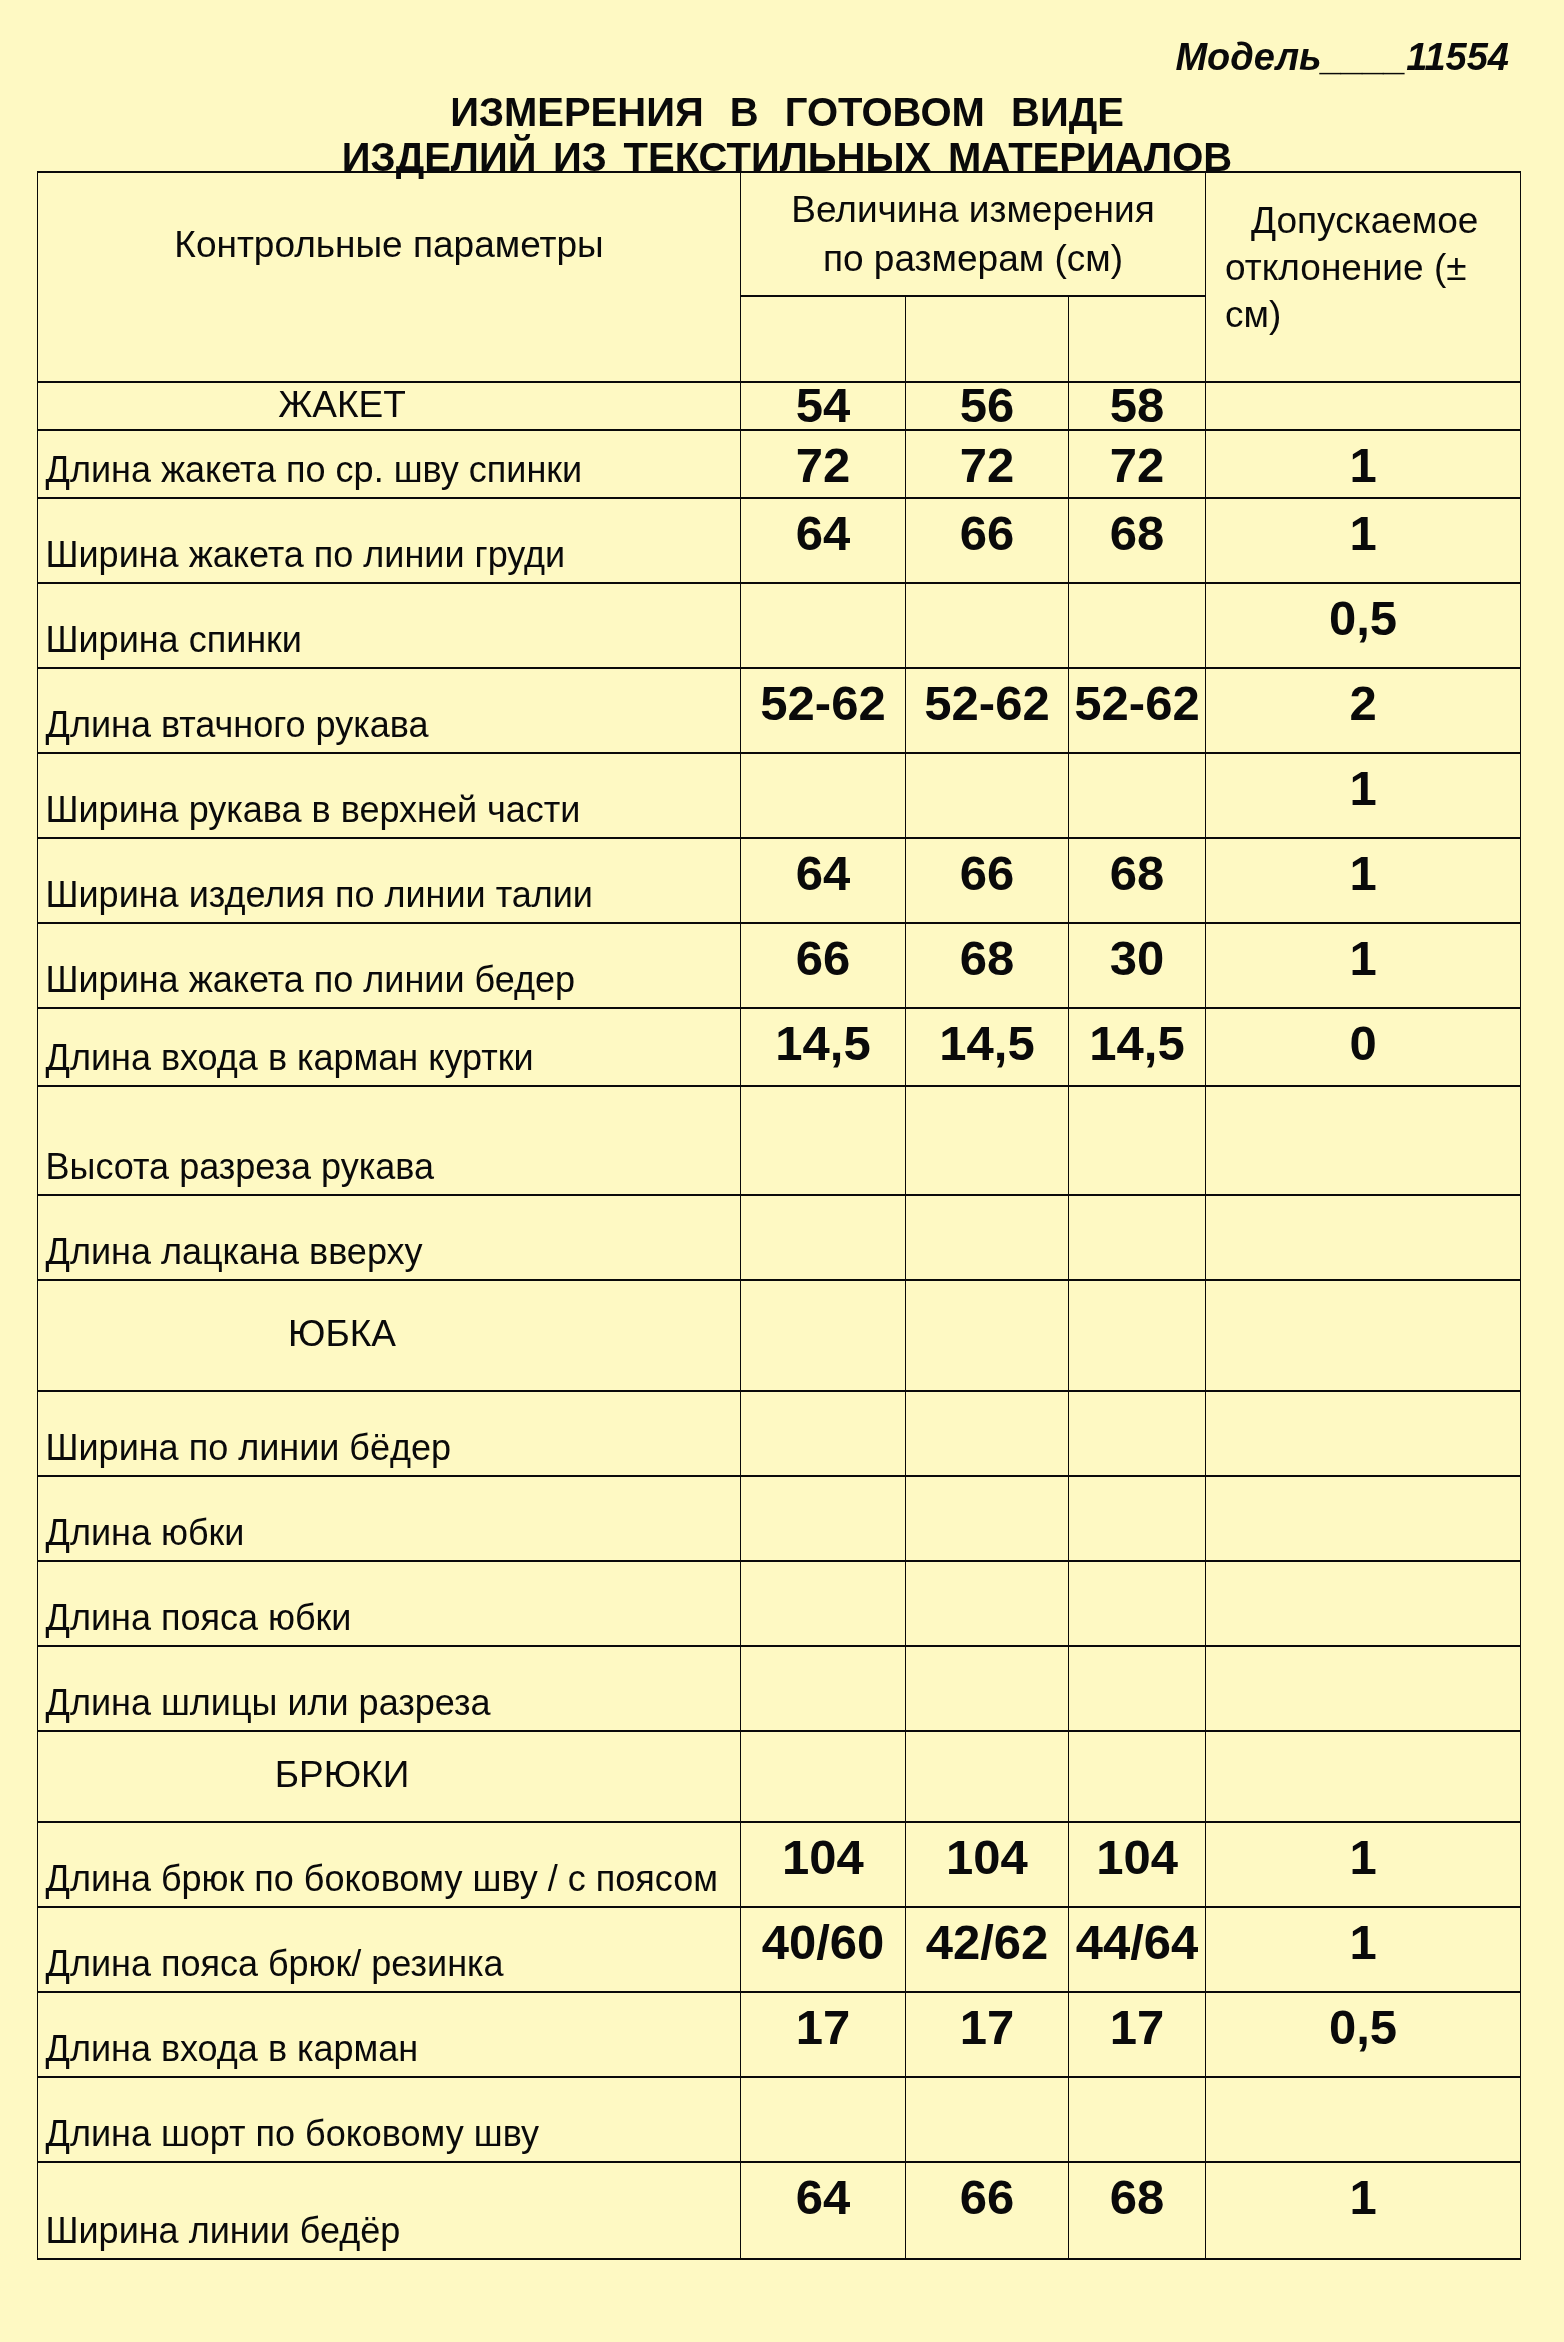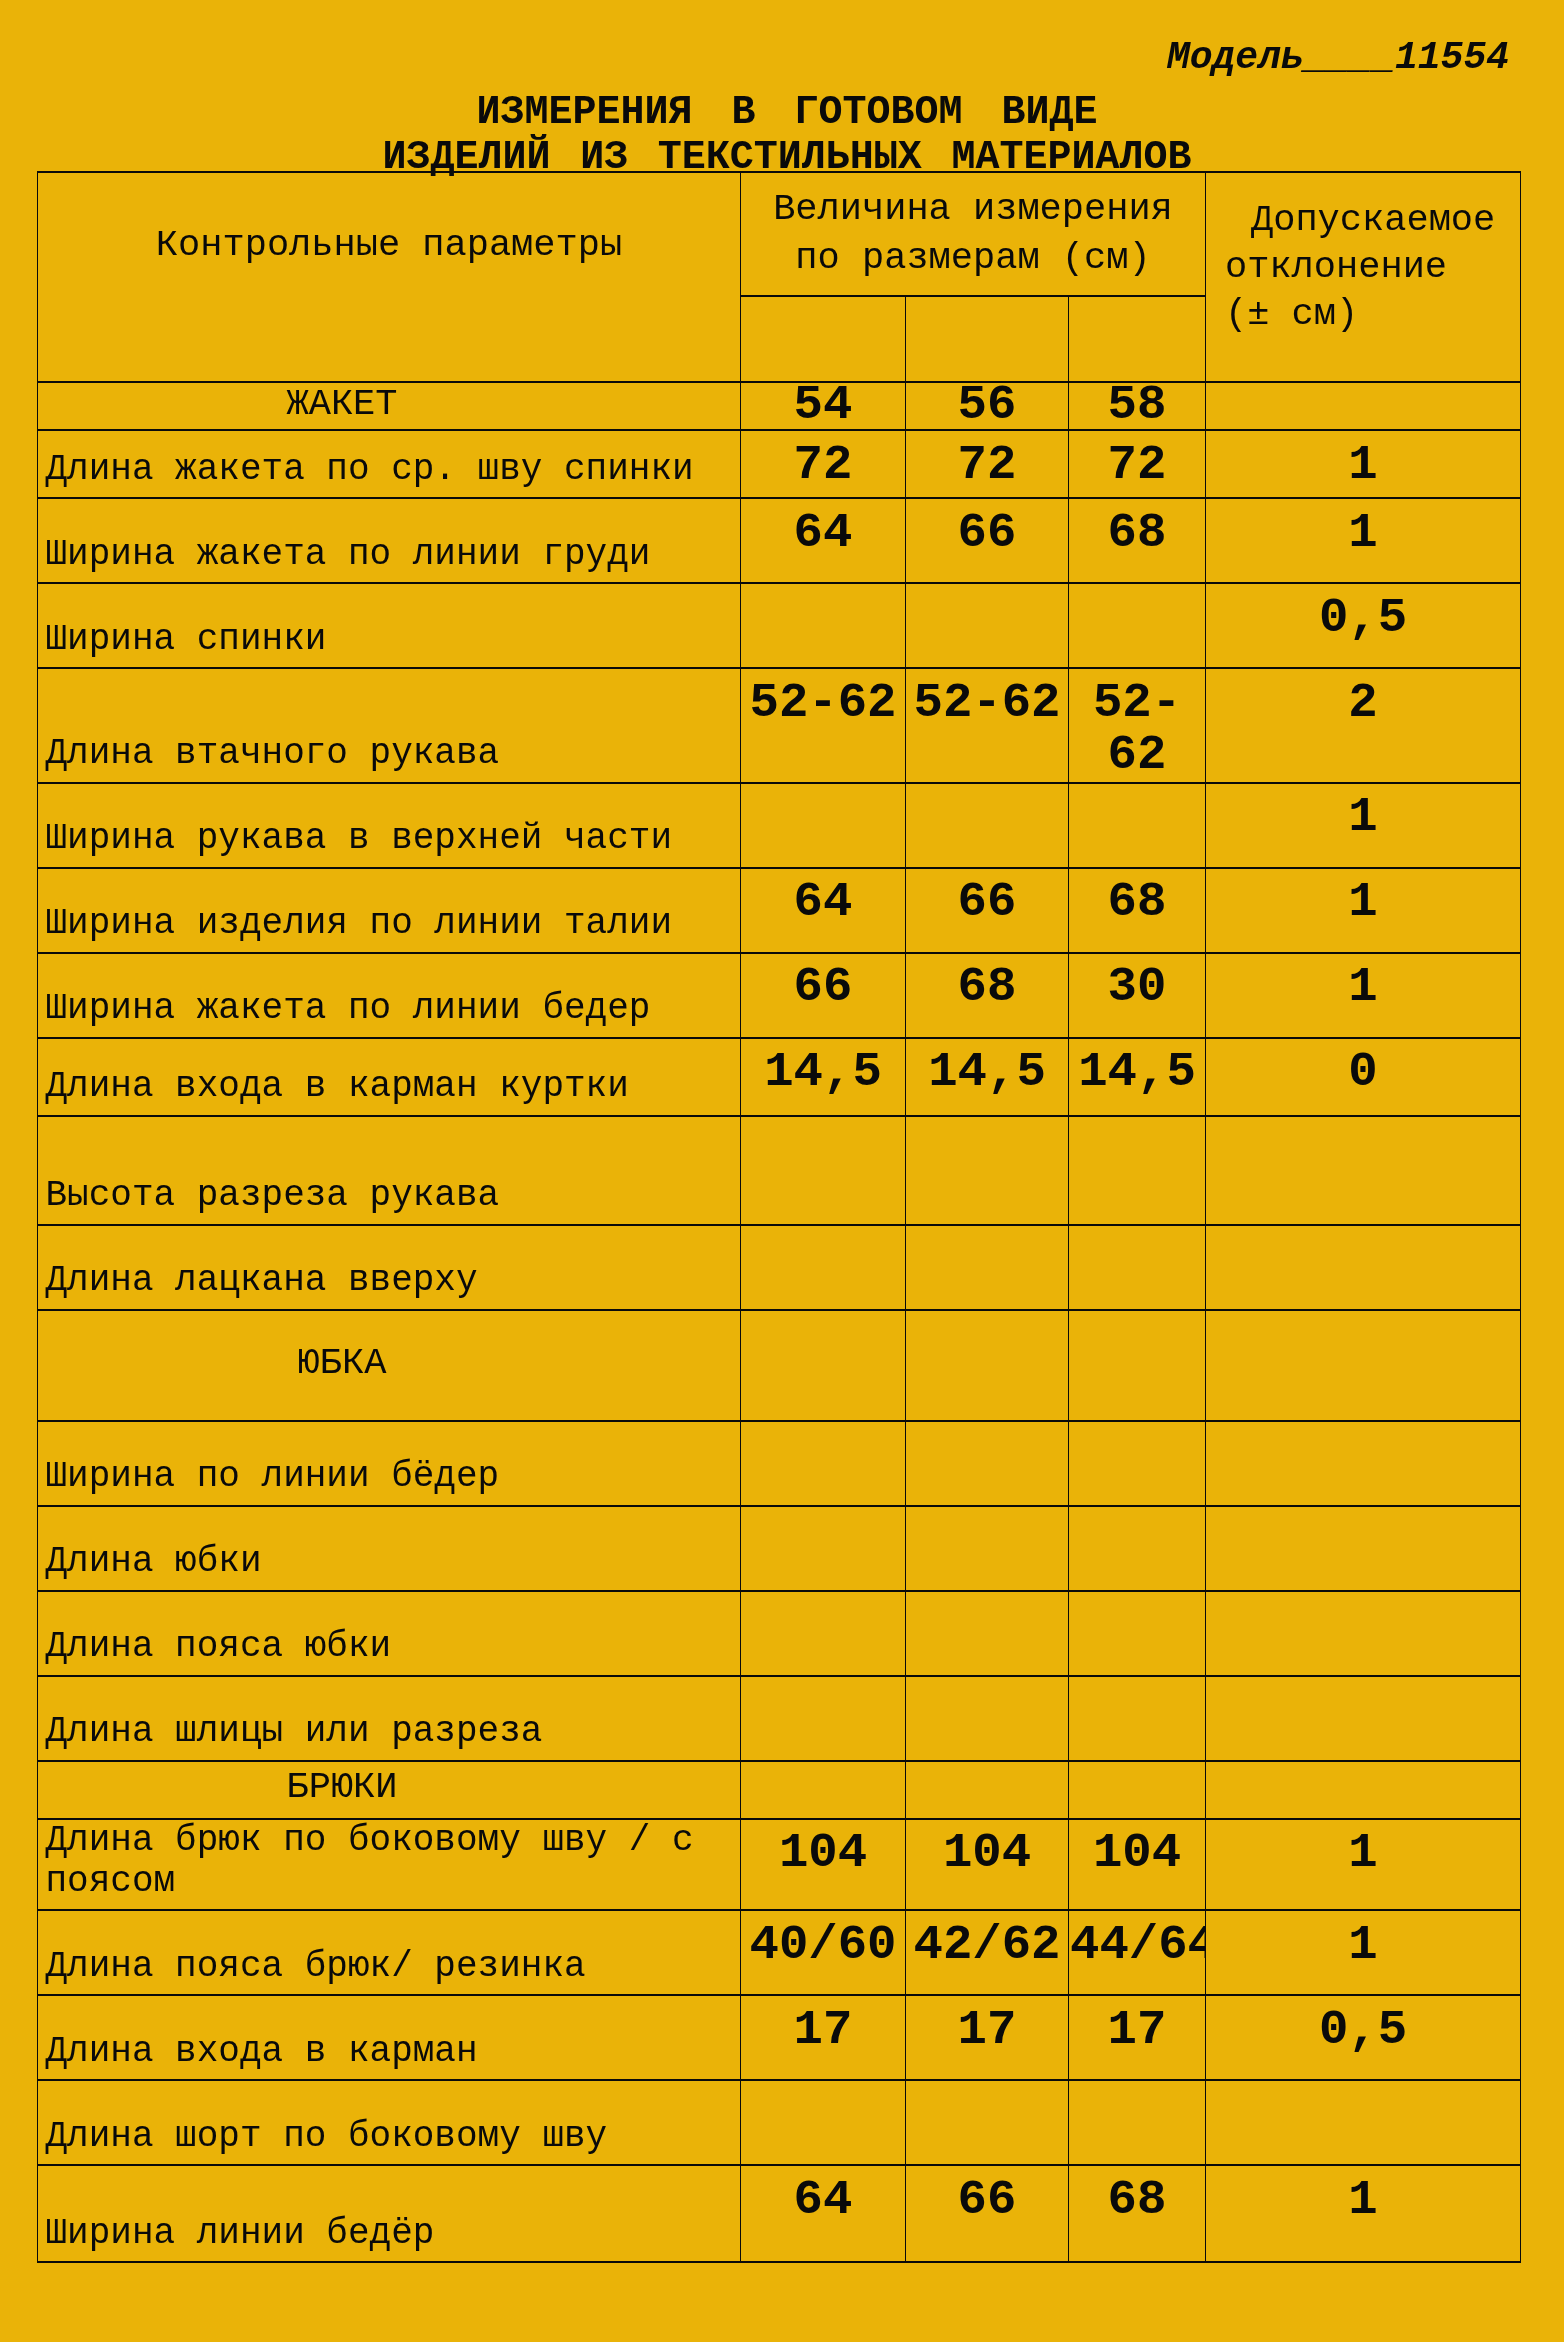--- a/index.html
+++ b/index.html
@@ -4,23 +4,23 @@
 <style>
   html, body {
     margin: 0;
     padding: 0;
     background: #ffffff;
   }
   .sheet {
     position: relative;
     width: 1565px;
     height: 2342px;
-    background: #eab308;
+    background: #fef9c3;
     color: #0a0a0a;
-    font-family: Liberation Mono, monospace;
+    font-family: Liberation Sans, sans-serif;
     overflow: hidden;
   }
   .model-line {
     position: absolute;
     top: 36px;
     right: 56px;
     font-size: 38px;
     font-weight: bold;
     font-style: italic;
     white-space: nowrap;
@@ -246,21 +246,21 @@
           <td class="value-cell"></td>
           <td class="tol-cell"></td>
         </tr>
         <tr style="height: 85px;">
           <td class="label-cell">Длина шлицы или разреза</td>
           <td class="value-cell"></td>
           <td class="value-cell"></td>
           <td class="value-cell"></td>
           <td class="tol-cell"></td>
         </tr>
-        <tr class="section-row" style="height: 58px;">
+        <tr class="section-row" style="height: 91px;">
           <td class="section-label">БРЮКИ</td>
           <td class="value-cell"></td>
           <td class="value-cell"></td>
           <td class="value-cell"></td>
           <td class="tol-cell"></td>
         </tr>
         <tr style="height: 85px;">
           <td class="label-cell">Длина брюк по  боковому шву / с поясом</td>
           <td class="value-cell">104</td>
           <td class="value-cell">104</td>

